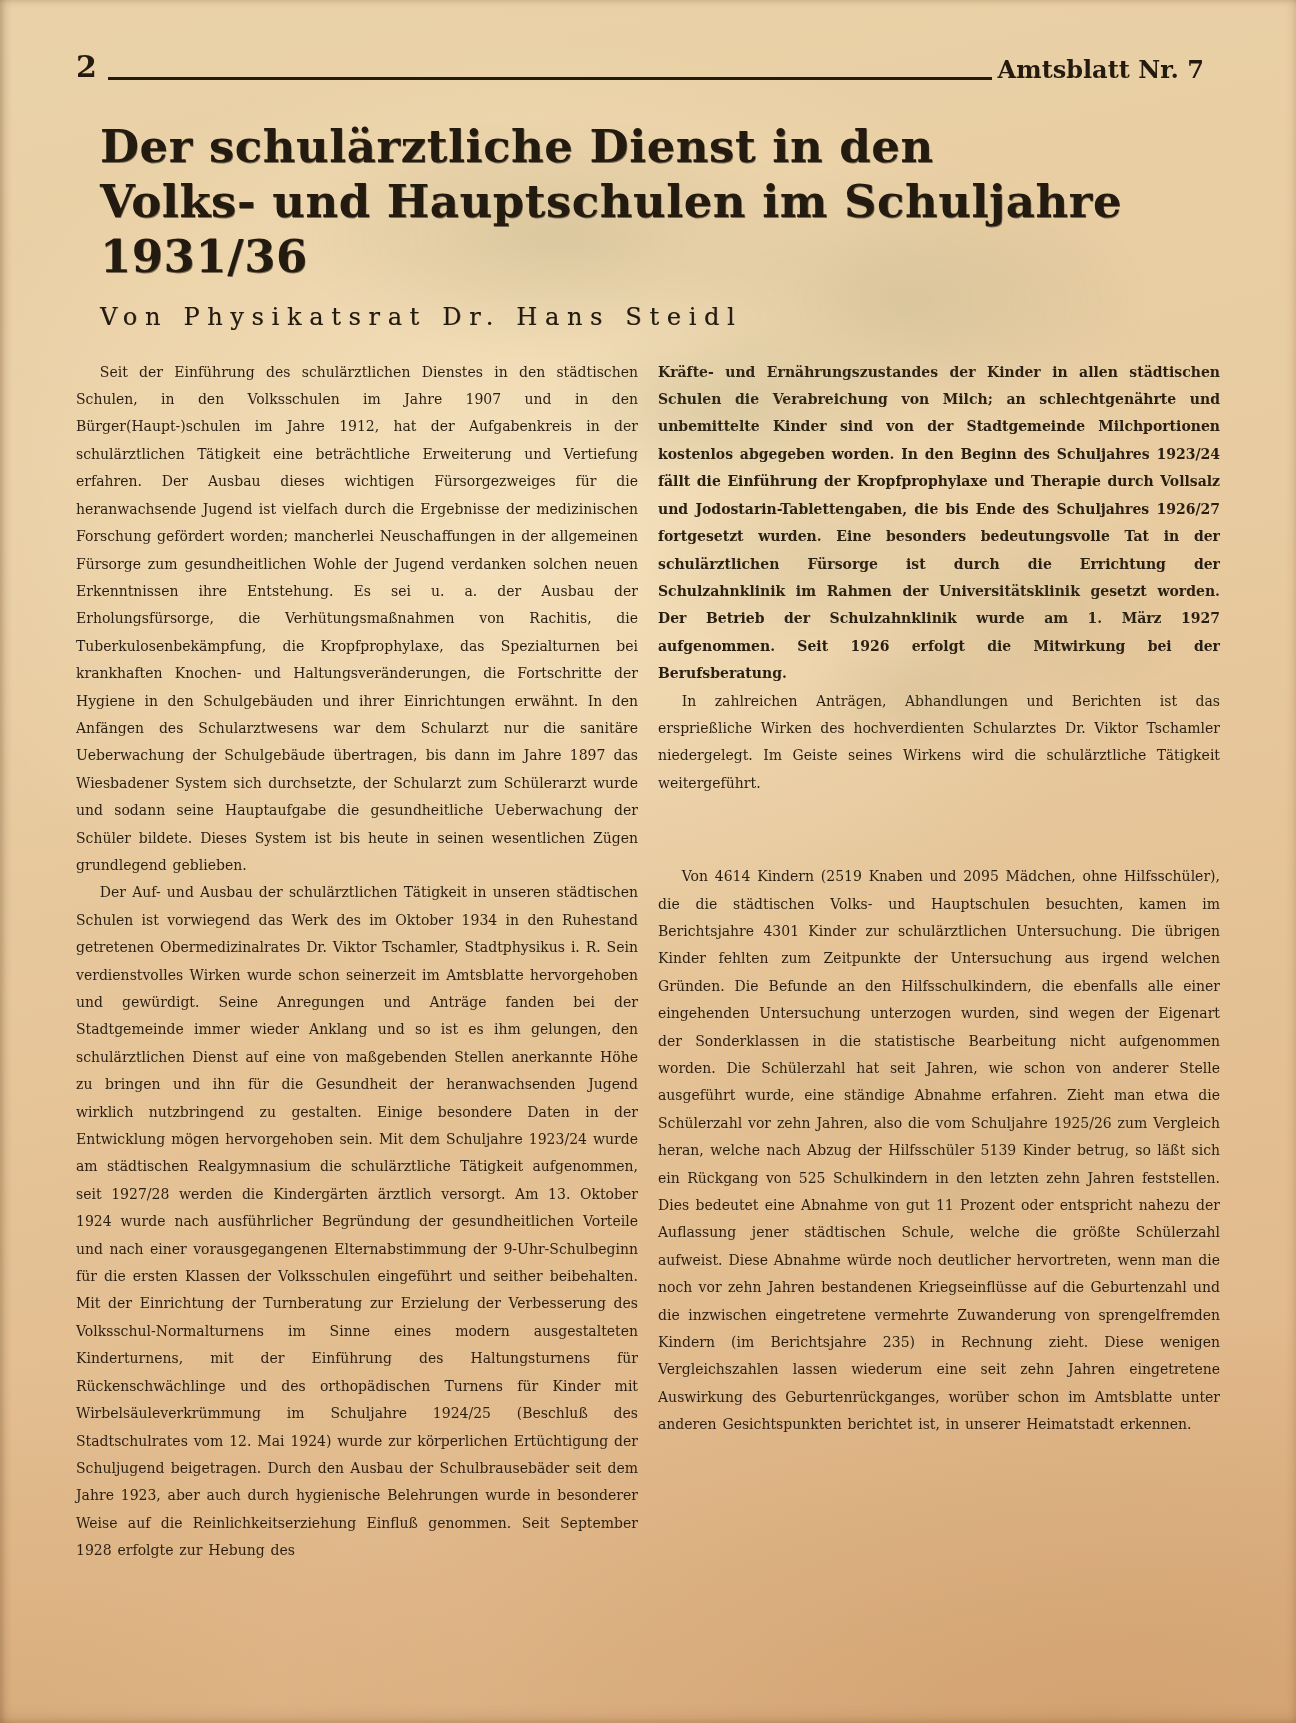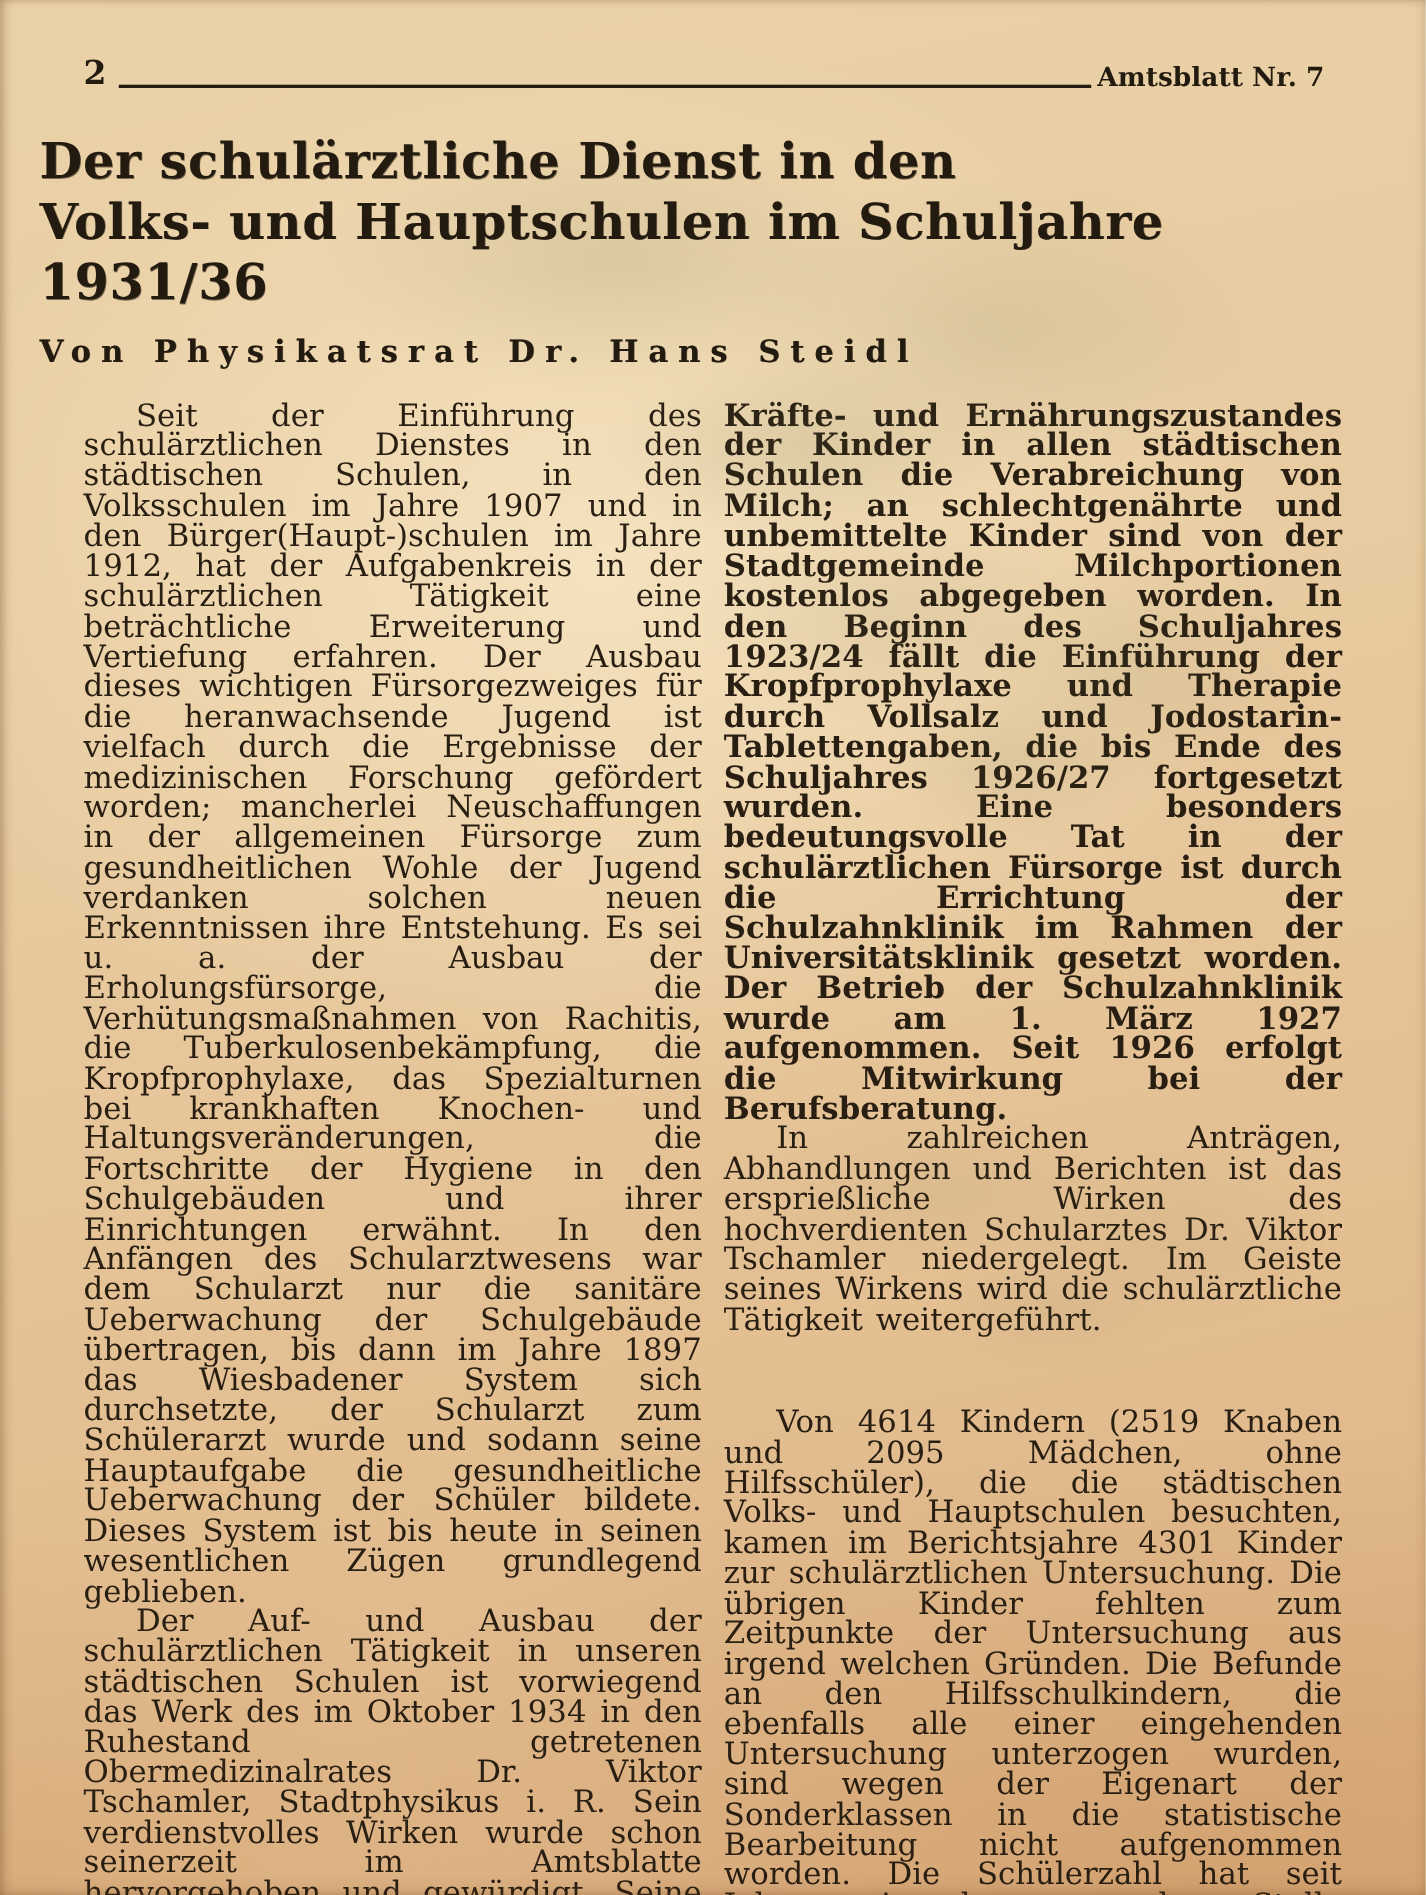--- a/index.html
+++ b/index.html
@@ -50,42 +50,42 @@
     flex: 1; height: 0;
     border-bottom: 3px solid #241b10;
     margin: 0 6px 2px 10px;
   }
   .masthead {
     font-size: 24px; font-weight: bold; line-height: 1;
     white-space: nowrap; padding-bottom: 0px;
   }
 
   
-  .title-block { margin: 38px 70px 0 36px; position: relative; }
+  .title-block { margin: 38px 70px 0 100px; position: relative; }
   .title {
     font-size: 45px; font-weight: bold; line-height: 1.22;
     letter-spacing: 0.5px;
     text-shadow: 0.6px 0.6px 0 rgba(36,27,16,0.55);
   }
   .byline {
     margin-top: 18px;
-    font-size: 28px; font-weight: bold;
+    font-size: 24px; font-weight: normal;
     letter-spacing: 0.32em;
     text-shadow: 0.4px 0.4px 0 rgba(36,27,16,0.5);
   }
 
   
   .columns {
     display: flex; gap: 20px;
     margin: 28px 76px 0 76px;
   }
   .col { flex: 1; }
   .col p {
     margin: 0;
-    font-size: 28px;
+    font-size: 14px;
     line-height: 27.4px;
     text-align: justify;
     text-indent: 1.7em;
     word-spacing: 0.10em;
     hyphens: auto;
     -webkit-hyphens: auto;
     color: #281e12;
   }
   .col p.no-indent { text-indent: 0; font-weight: bold; }
   .col p.section-gap { margin-top: 66px; }

